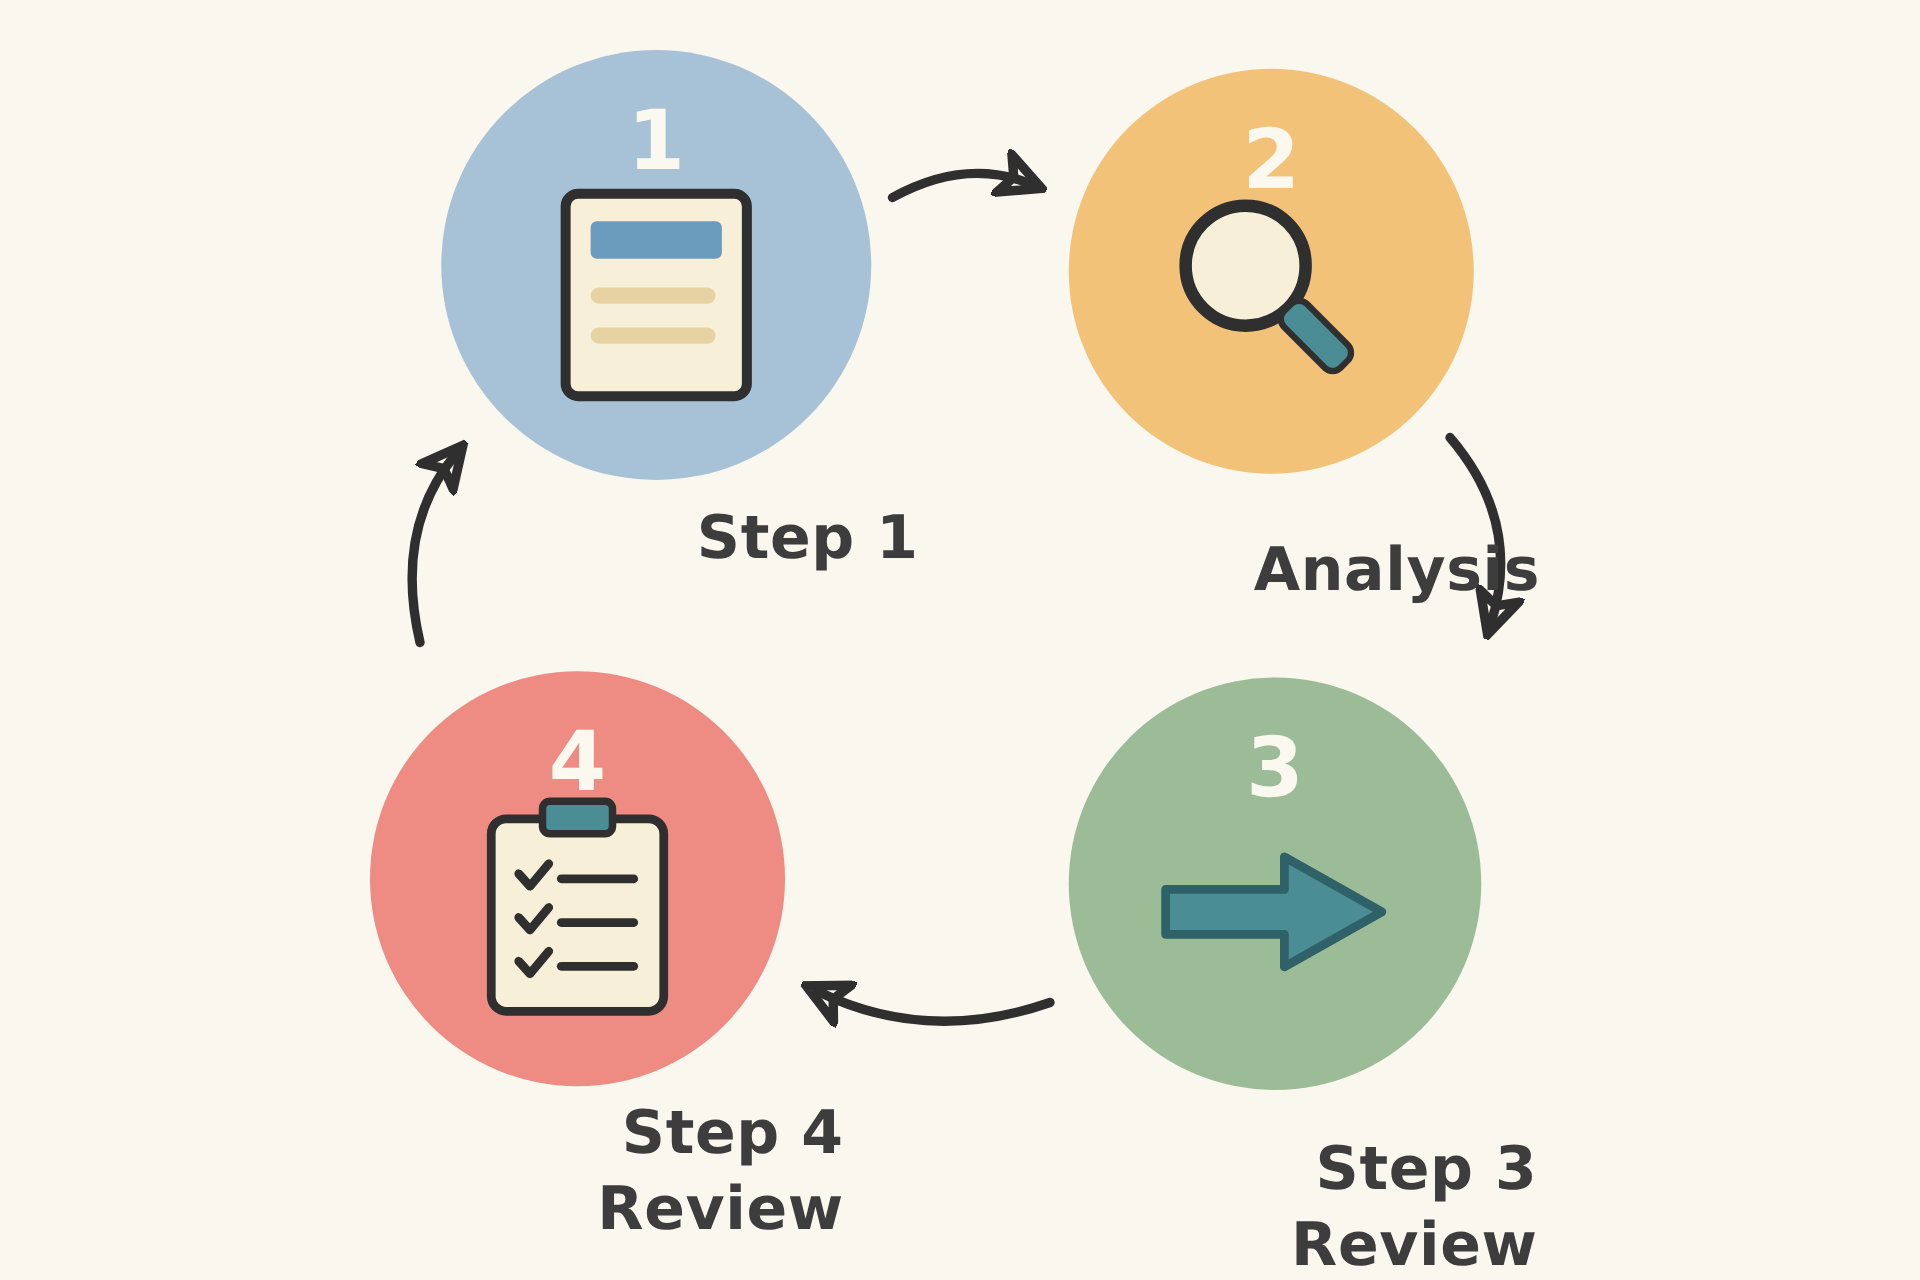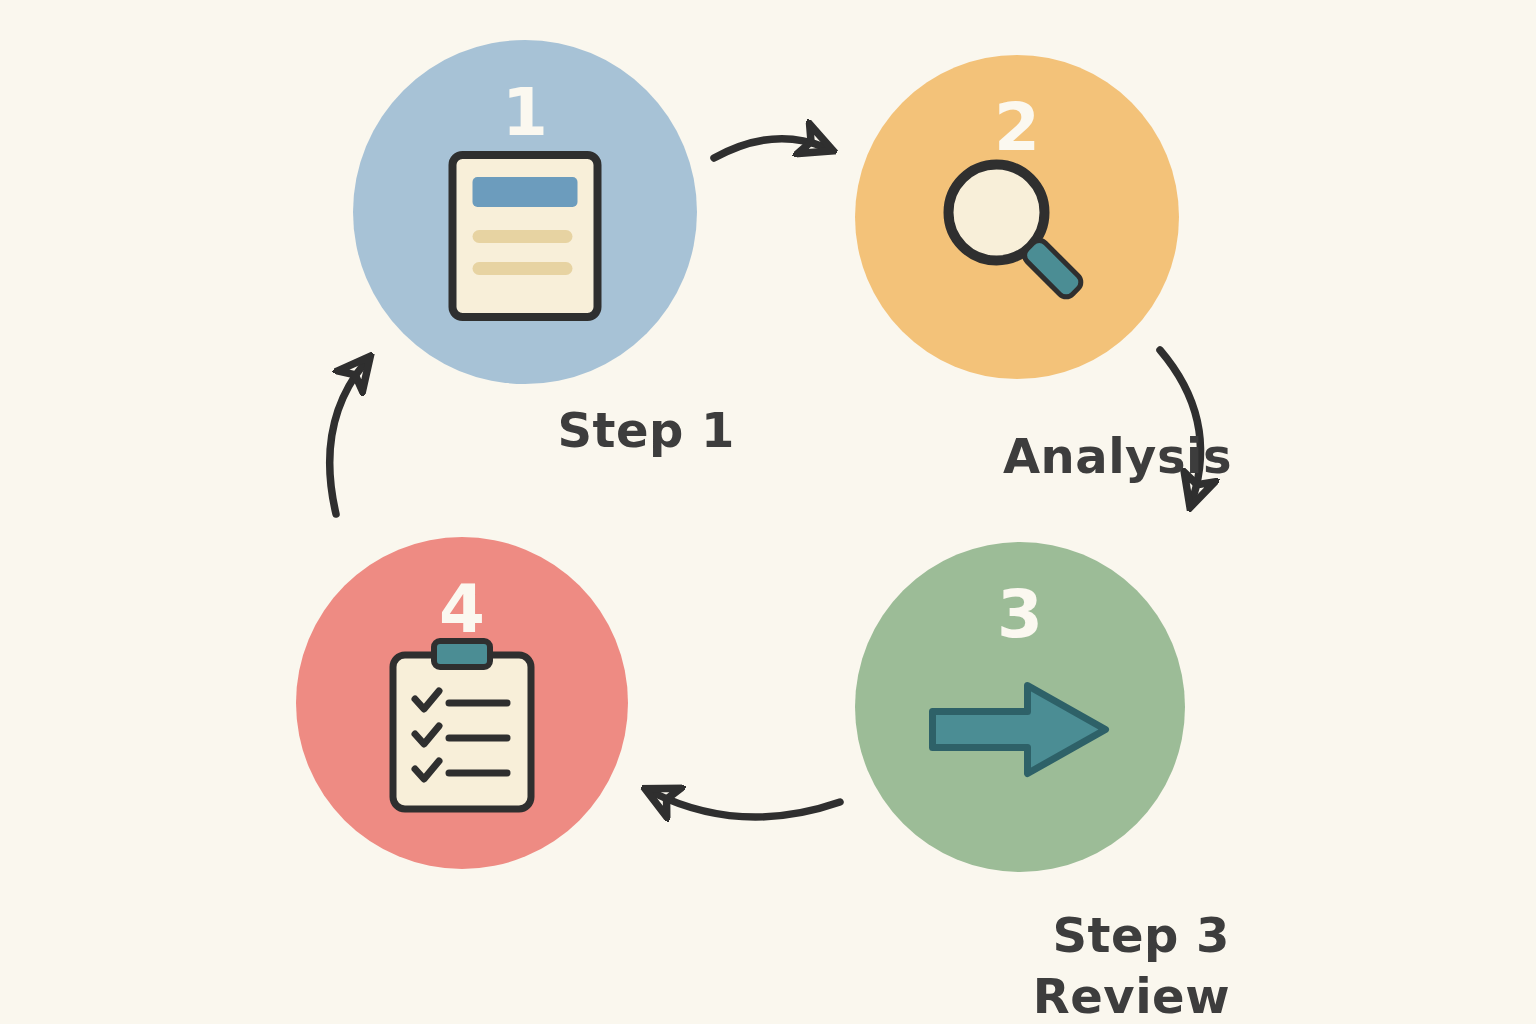--- a/index.html
+++ b/index.html
@@ -133,14 +133,18 @@
       <rect x="6" y="18" width="138" height="154" rx="12" fill="var(--cream)" stroke="var(--ink)" stroke-width="7"></rect>
       <rect x="47" y="4" width="56" height="26" rx="6" fill="var(--teal)" stroke="var(--ink)" stroke-width="6"></rect>
       <path d="M28 62 l9 10 l15 -18" fill="none" stroke="var(--ink)" stroke-width="7" stroke-linecap="round" stroke-linejoin="round"></path>
       <line x1="62" y1="66" x2="120" y2="66" stroke="var(--ink)" stroke-width="7" stroke-linecap="round"></line>
       <path d="M28 97 l9 10 l15 -18" fill="none" stroke="var(--ink)" stroke-width="7" stroke-linecap="round" stroke-linejoin="round"></path>
       <line x1="62" y1="101" x2="120" y2="101" stroke="var(--ink)" stroke-width="7" stroke-linecap="round"></line>
       <path d="M28 132 l9 10 l15 -18" fill="none" stroke="var(--ink)" stroke-width="7" stroke-linecap="round" stroke-linejoin="round"></path>
       <line x1="62" y1="136" x2="120" y2="136" stroke="var(--ink)" stroke-width="7" stroke-linecap="round"></line>
     </svg>
   </div>
+  <div class="label l4">
+    <div>Step 4</div>
+    <div>Review</div>
+  </div>
 
 </div>
 
 </body></html>

